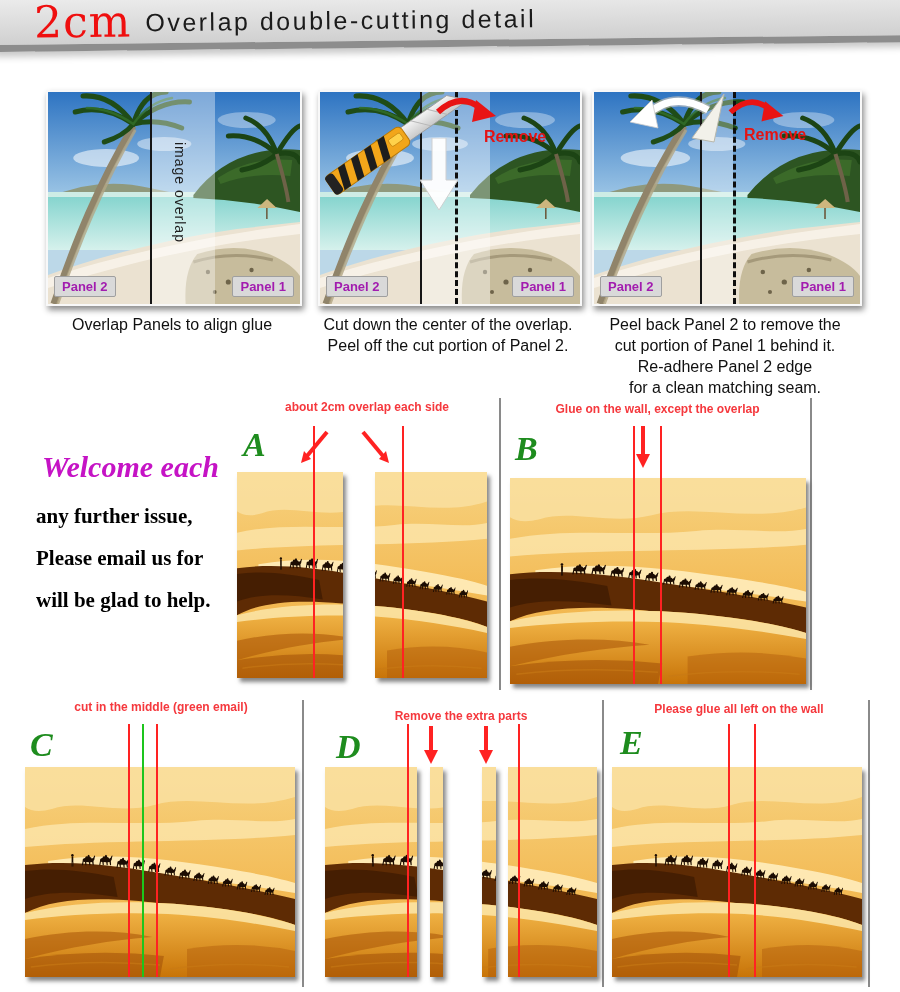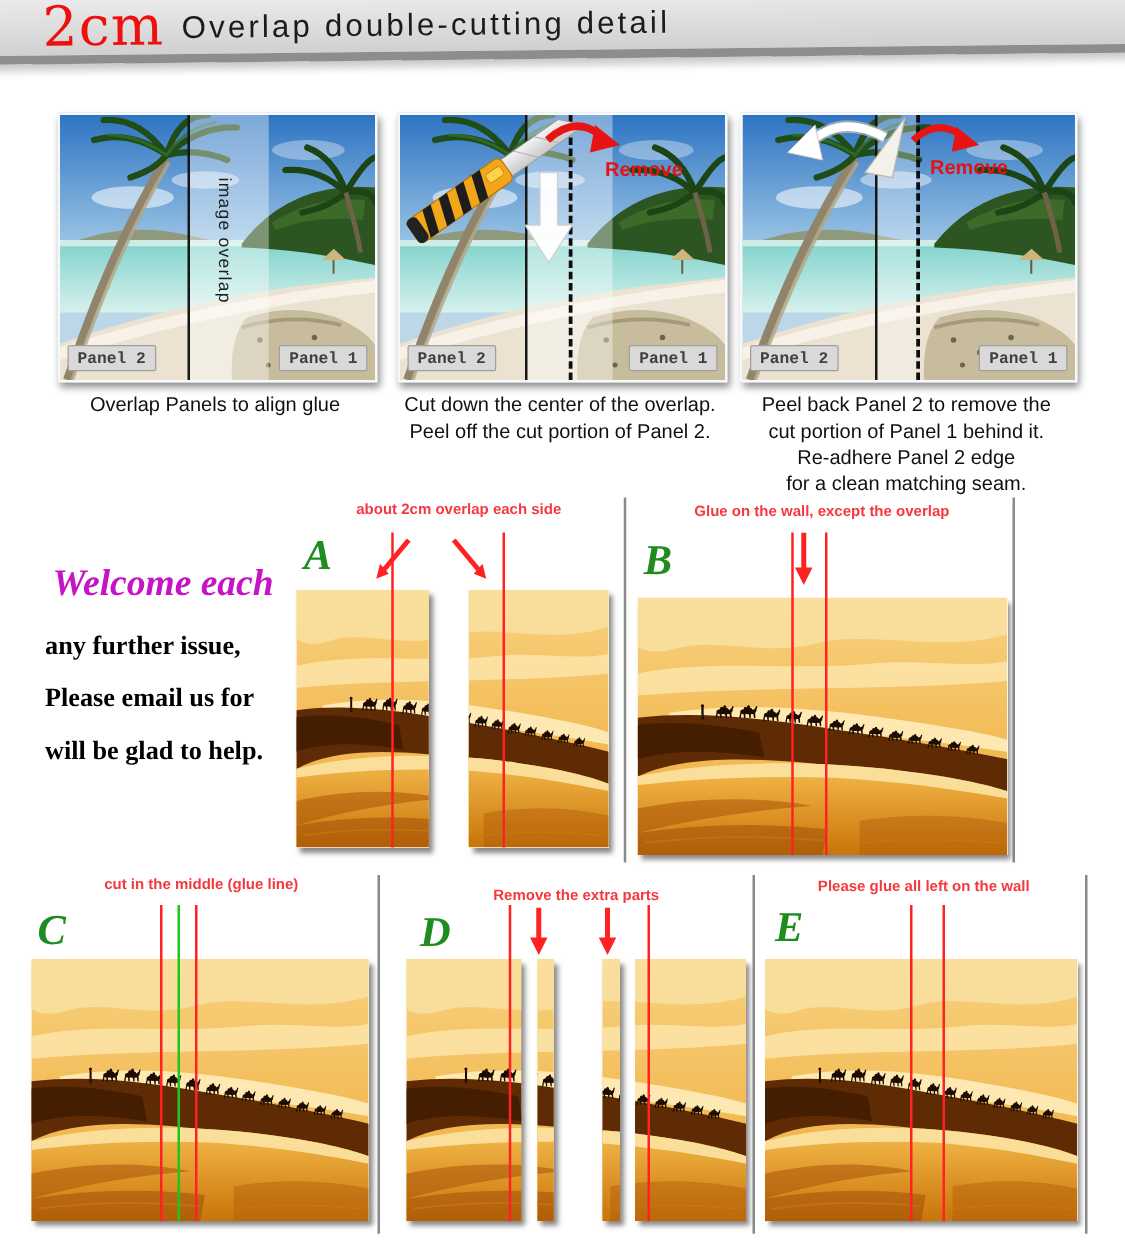--- a/index.html
+++ b/index.html
@@ -20,21 +20,21 @@
   .photo { position:absolute; border:2px solid #f8f8f8; overflow:hidden;
            box-shadow:2px 4px 6px rgba(0,0,0,.45); background:#bcd8e8; }
   .photo > svg.bg { position:absolute; left:0; top:0; width:100%; height:100%; }
   .band    { position:absolute; top:0; bottom:0; background:rgba(255,255,255,.38); }
   .cutline { position:absolute; top:0; bottom:0; width:2px; background:#161616; }
   .dashline{ position:absolute; top:0; bottom:0; width:0; border-left:3px dashed #0e0e0e; }
   .vtext   { position:absolute; writing-mode:vertical-rl; font-size:14px; color:#1d1d1d;
              letter-spacing:1px; }
   .plabel  { position:absolute; bottom:7px; background:#d9d9d9; border:1px solid #9f9f9f;
              border-radius:2px; padding:1px 7px; font-weight:bold; font-size:13px;
-             line-height:17px; color:#404040;font-family:Liberation Mono, monospace; }
+             line-height:17px; color:#a21caf; }
   .plabel.l{ left:6px; } .plabel.r{ right:6px; }
   .remove  { position:absolute; font-weight:bold; font-size:16px; color:#e41313; }
   .aicon   { position:absolute; }
 
   .caption { position:absolute; text-align:center; font-size:16px; line-height:21px;
              color:#101010; white-space:pre-line; }
 
   
   .welcome { position:absolute; left:36px; top:450px; width:200px; }
   .w-title { font-family:"Liberation Serif",serif; font-style:italic; font-weight:bold;
@@ -295,21 +295,21 @@
   </div>
   <div class="gline red" style="left:128px;top:28px;height:258px"></div>
   <div class="gline red" style="left:155px;top:28px;height:258px"></div>
   <svg class="aicon" style="left:130px;top:28px;width:16px;height:44px" viewBox="0 0 16 44">
     <line x1="8" y1="0" x2="8" y2="30" stroke="#ff2222" stroke-width="4"></line>
     <polygon points="8,42 1,28 15,28" fill="#ff2222"></polygon>
   </svg>
 </div>
 
 <div class="card" style="left:20px;top:700px;width:282px;height:287px">
-  <div class="note" style="top:0">cut in the middle (glue line)</div>
+  <div class="note" style="top:0">cut in the middle (green email)</div>
   <div class="letter" style="left:10px;top:26px">C</div>
   <div class="dslice" style="left:5px;top:67px;width:270px;height:210px">
     <svg viewBox="0 0 280 210" preserveAspectRatio="none" style="left:0;width:270px;height:210px">
         <use href="#desert-art"></use>
       </svg>
   </div>
   <div class="gline red" style="left:108px;top:24px;height:253px"></div>
   <div class="gline green" style="left:122px;top:24px;height:253px"></div>
   <div class="gline red" style="left:136px;top:24px;height:253px"></div>
 </div>

